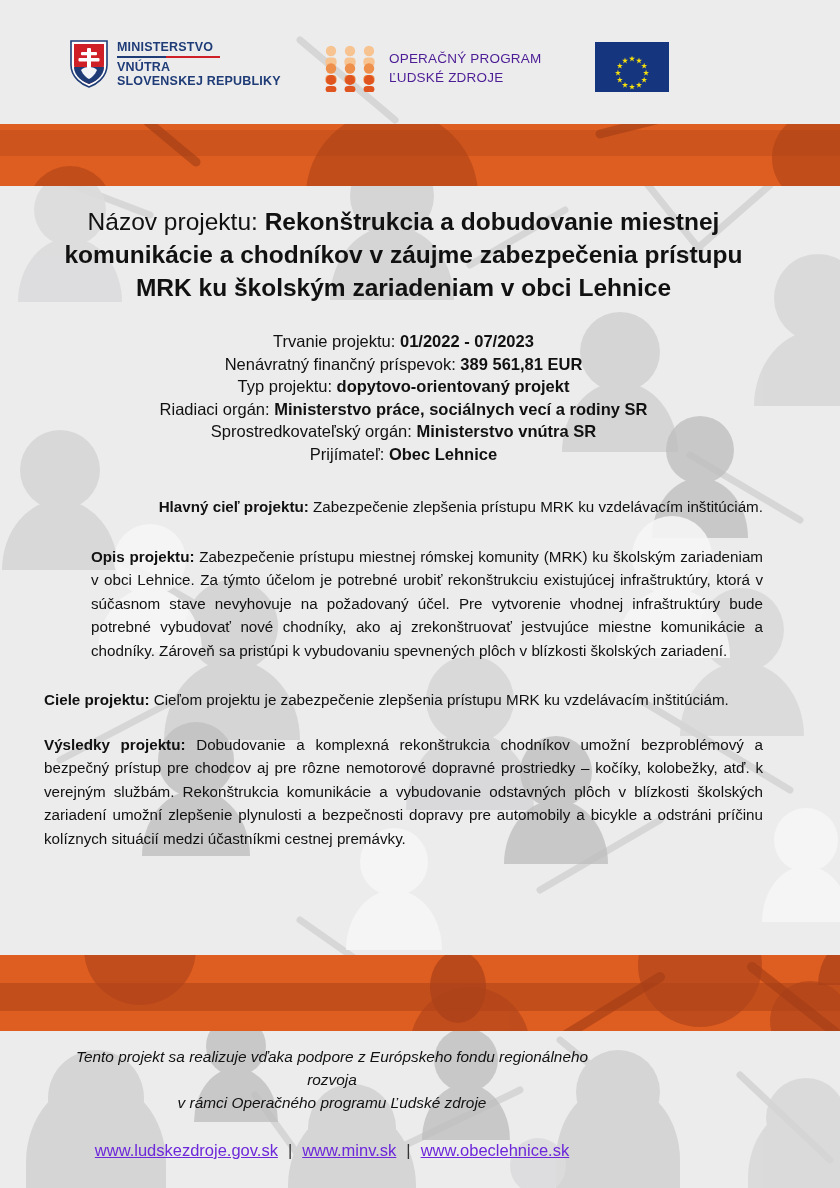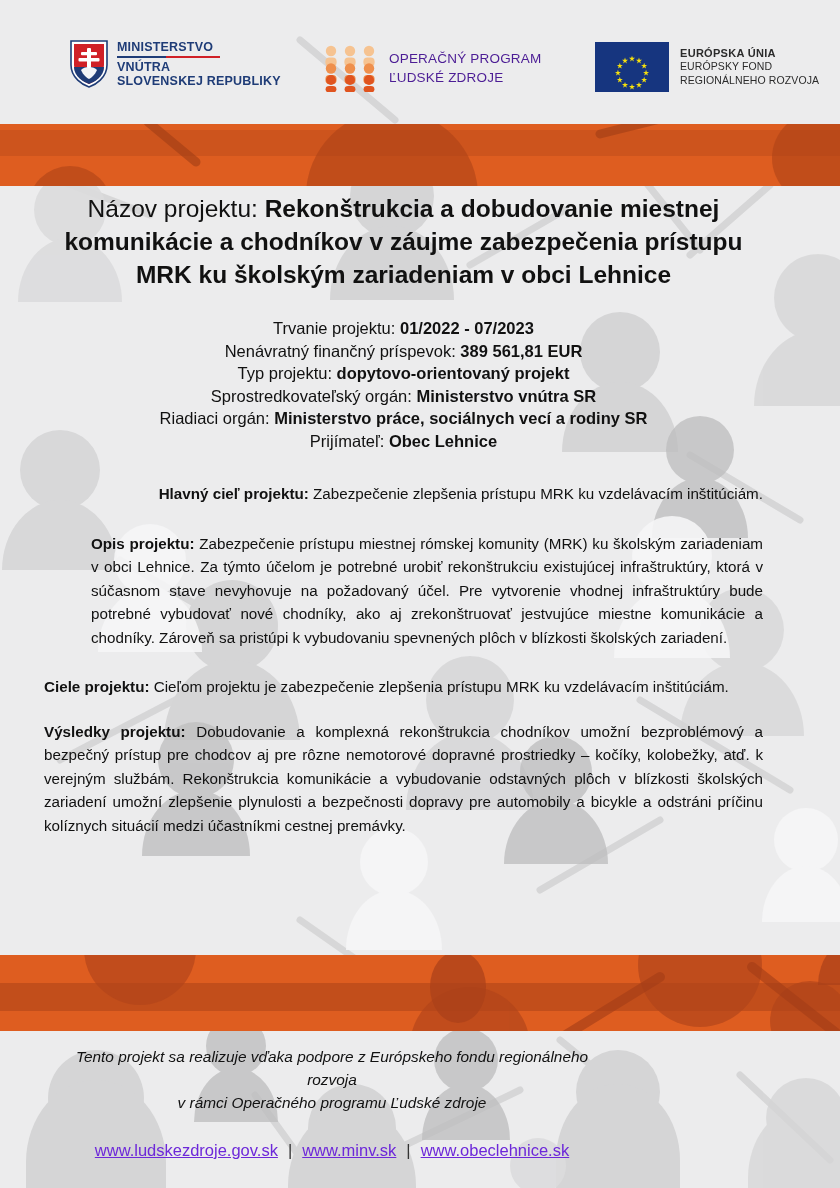--- a/index.html
+++ b/index.html
@@ -106,21 +106,21 @@
   .eu-text .eu-title {
     font-weight: bold;
     font-size: 11px;
     letter-spacing: .3px;
   }
 
   
   .content {
     position: absolute;
     left: 0;
-    top: 177px;
+    top: 190px;
     width: 807px;
     z-index: 3;
   }
 
   .title {
     margin: 0;
     padding: 15px 46px 0 46px;
     text-align: center;
     font-size: 24.5px;
     line-height: 33px;
@@ -379,25 +379,20 @@
           <polygon points="59.8,41.8 60.7,44.5 63.5,44.5 61.2,46.2 62.1,48.9 59.8,47.2 57.5,48.9 58.4,46.2 56.1,44.5 58.9,44.5"></polygon>
           <polygon points="53.5,48.1 54.4,50.8 57.2,50.8 54.9,52.5 55.8,55.2 53.5,53.5 51.2,55.2 52.1,52.5 49.8,50.8 52.6,50.8"></polygon>
           <polygon points="45,50.4 45.9,53.1 48.7,53.1 46.4,54.8 47.3,57.5 45,55.8 42.7,57.5 43.6,54.8 41.3,53.1 44.1,53.1"></polygon>
           <polygon points="36.5,48.1 37.4,50.8 40.2,50.8 37.9,52.5 38.8,55.2 36.5,53.5 34.2,55.2 35.1,52.5 32.8,50.8 35.6,50.8"></polygon>
           <polygon points="30.2,41.8 31.1,44.5 33.9,44.5 31.6,46.2 32.5,48.9 30.2,47.2 27.9,48.9 28.8,46.2 26.5,44.5 29.3,44.5"></polygon>
           <polygon points="27.9,33.3 28.8,36 31.6,36 29.3,37.7 30.2,40.4 27.9,38.7 25.6,40.4 26.5,37.7 24.2,36 27,36"></polygon>
           <polygon points="30.2,24.8 31.1,27.5 33.9,27.5 31.6,29.2 32.5,31.9 30.2,30.2 27.9,31.9 28.8,29.2 26.5,27.5 29.3,27.5"></polygon>
           <polygon points="36.5,18.5 37.4,21.2 40.2,21.2 37.9,22.9 38.8,25.6 36.5,23.9 34.2,25.6 35.1,22.9 32.8,21.2 35.6,21.2"></polygon>
         </g>
       </svg>
-      <div class="eu-text">
-        <div class="eu-title">EURÓPSKA ÚNIA</div>
-        <div>EURÓPSKY FOND</div>
-        <div>REGIONÁLNEHO ROZVOJA</div>
-      </div>
     </div>
   </div>
 
   <div class="band band-top">
     <div class="band-base"></div>
     <svg class="band-svg" viewBox="0 0 840 62" preserveAspectRatio="none" aria-hidden="true">
       <rect x="0" y="6" width="840" height="26" fill="#bf4d1b" opacity="0.55"></rect>
       <g fill="#ad4318" opacity="0.6">
         <circle cx="392" cy="72" r="86"></circle>
         <circle cx="818" cy="34" r="46"></circle>
@@ -424,26 +419,26 @@
       </span>
       <span class="row">
         <span>Nenávratný finančný príspevok:</span>
         <b>389 561,81 EUR</b>
       </span>
       <span class="row">
         <span>Typ projektu:</span>
         <b>dopytovo-orientovaný projekt</b>
       </span>
       <span class="row">
+        <span>Riadiaci orgán:</span>
+        <b>Ministerstvo práce, sociálnych vecí a rodiny SR</b>
+      </span>
+      <span class="row">
         <span>Sprostredkovateľský orgán:</span>
         <b>Ministerstvo vnútra SR</b>
-      </span>
-      <span class="row">
-        <span>Riadiaci orgán:</span>
-        <b>Ministerstvo práce, sociálnych vecí a rodiny SR</b>
       </span>
       <span class="row">
         <span>Prijímateľ:</span>
         <b>Obec Lehnice</b>
       </span>
     </div>
 
     <div class="body-block">
       <p class="para para-goal">
         <b>Hlavný cieľ projektu:</b><span> Zabezpečenie zlepšenia prístupu MRK ku vzdelávacím inštitúciám.</span>

